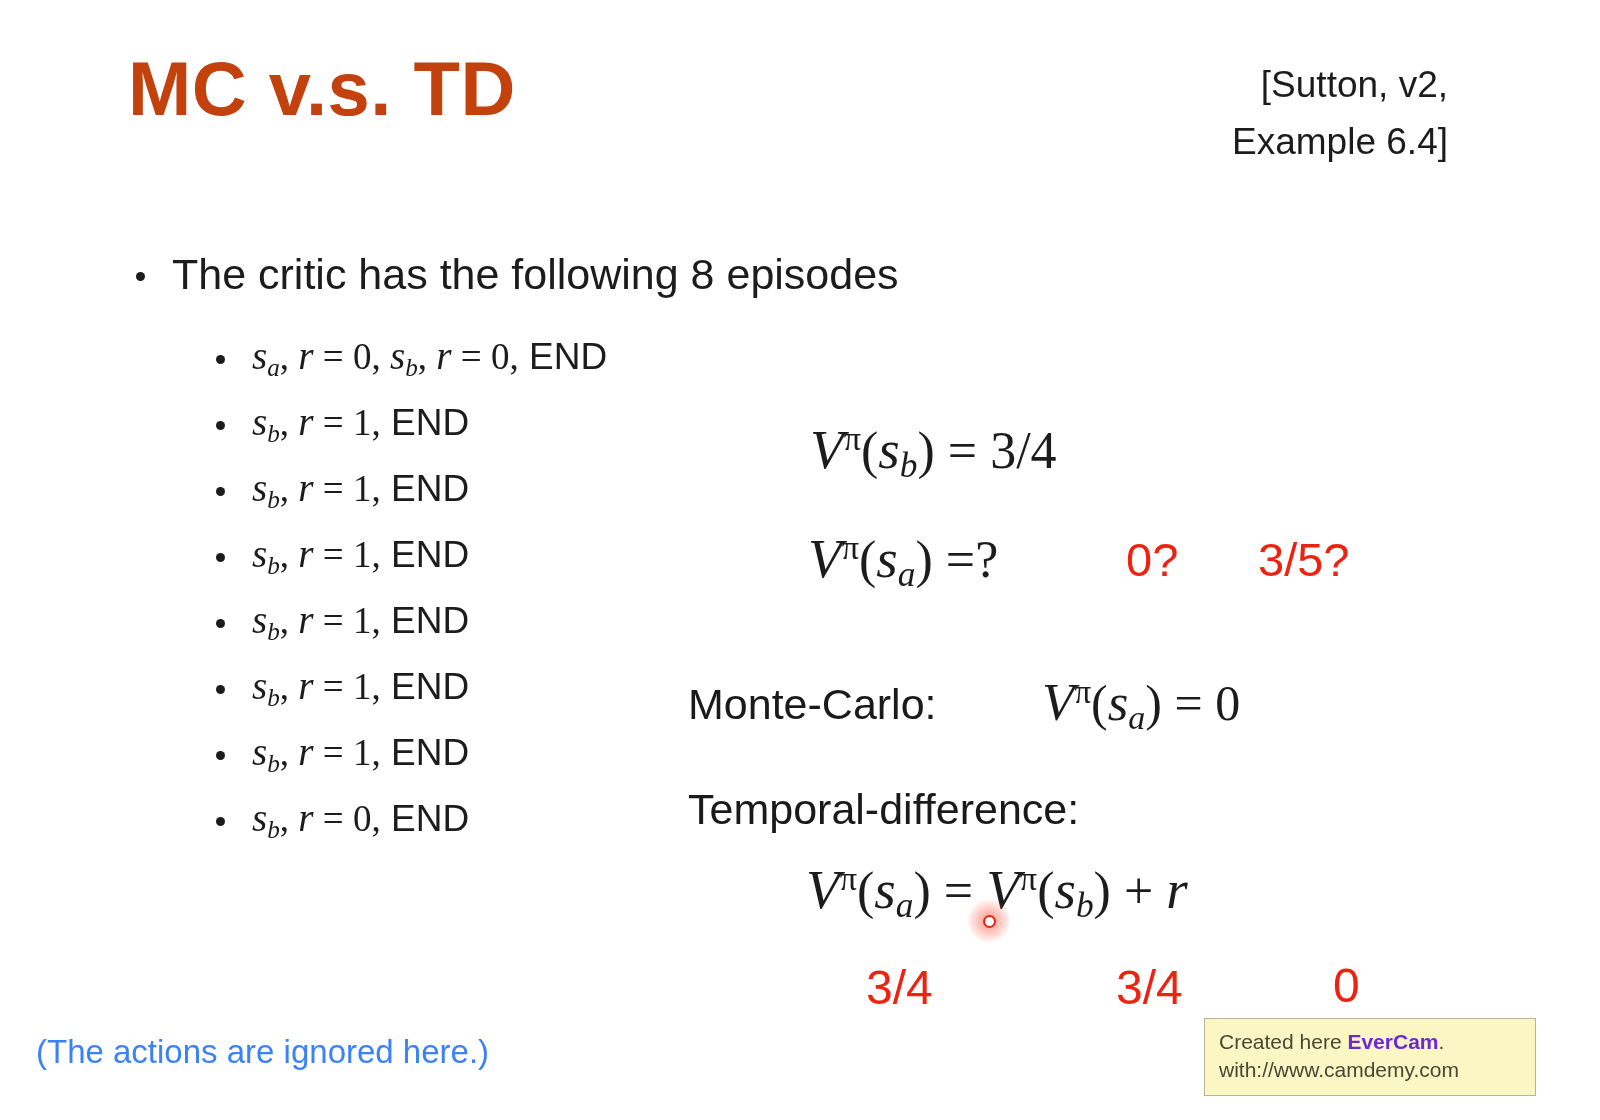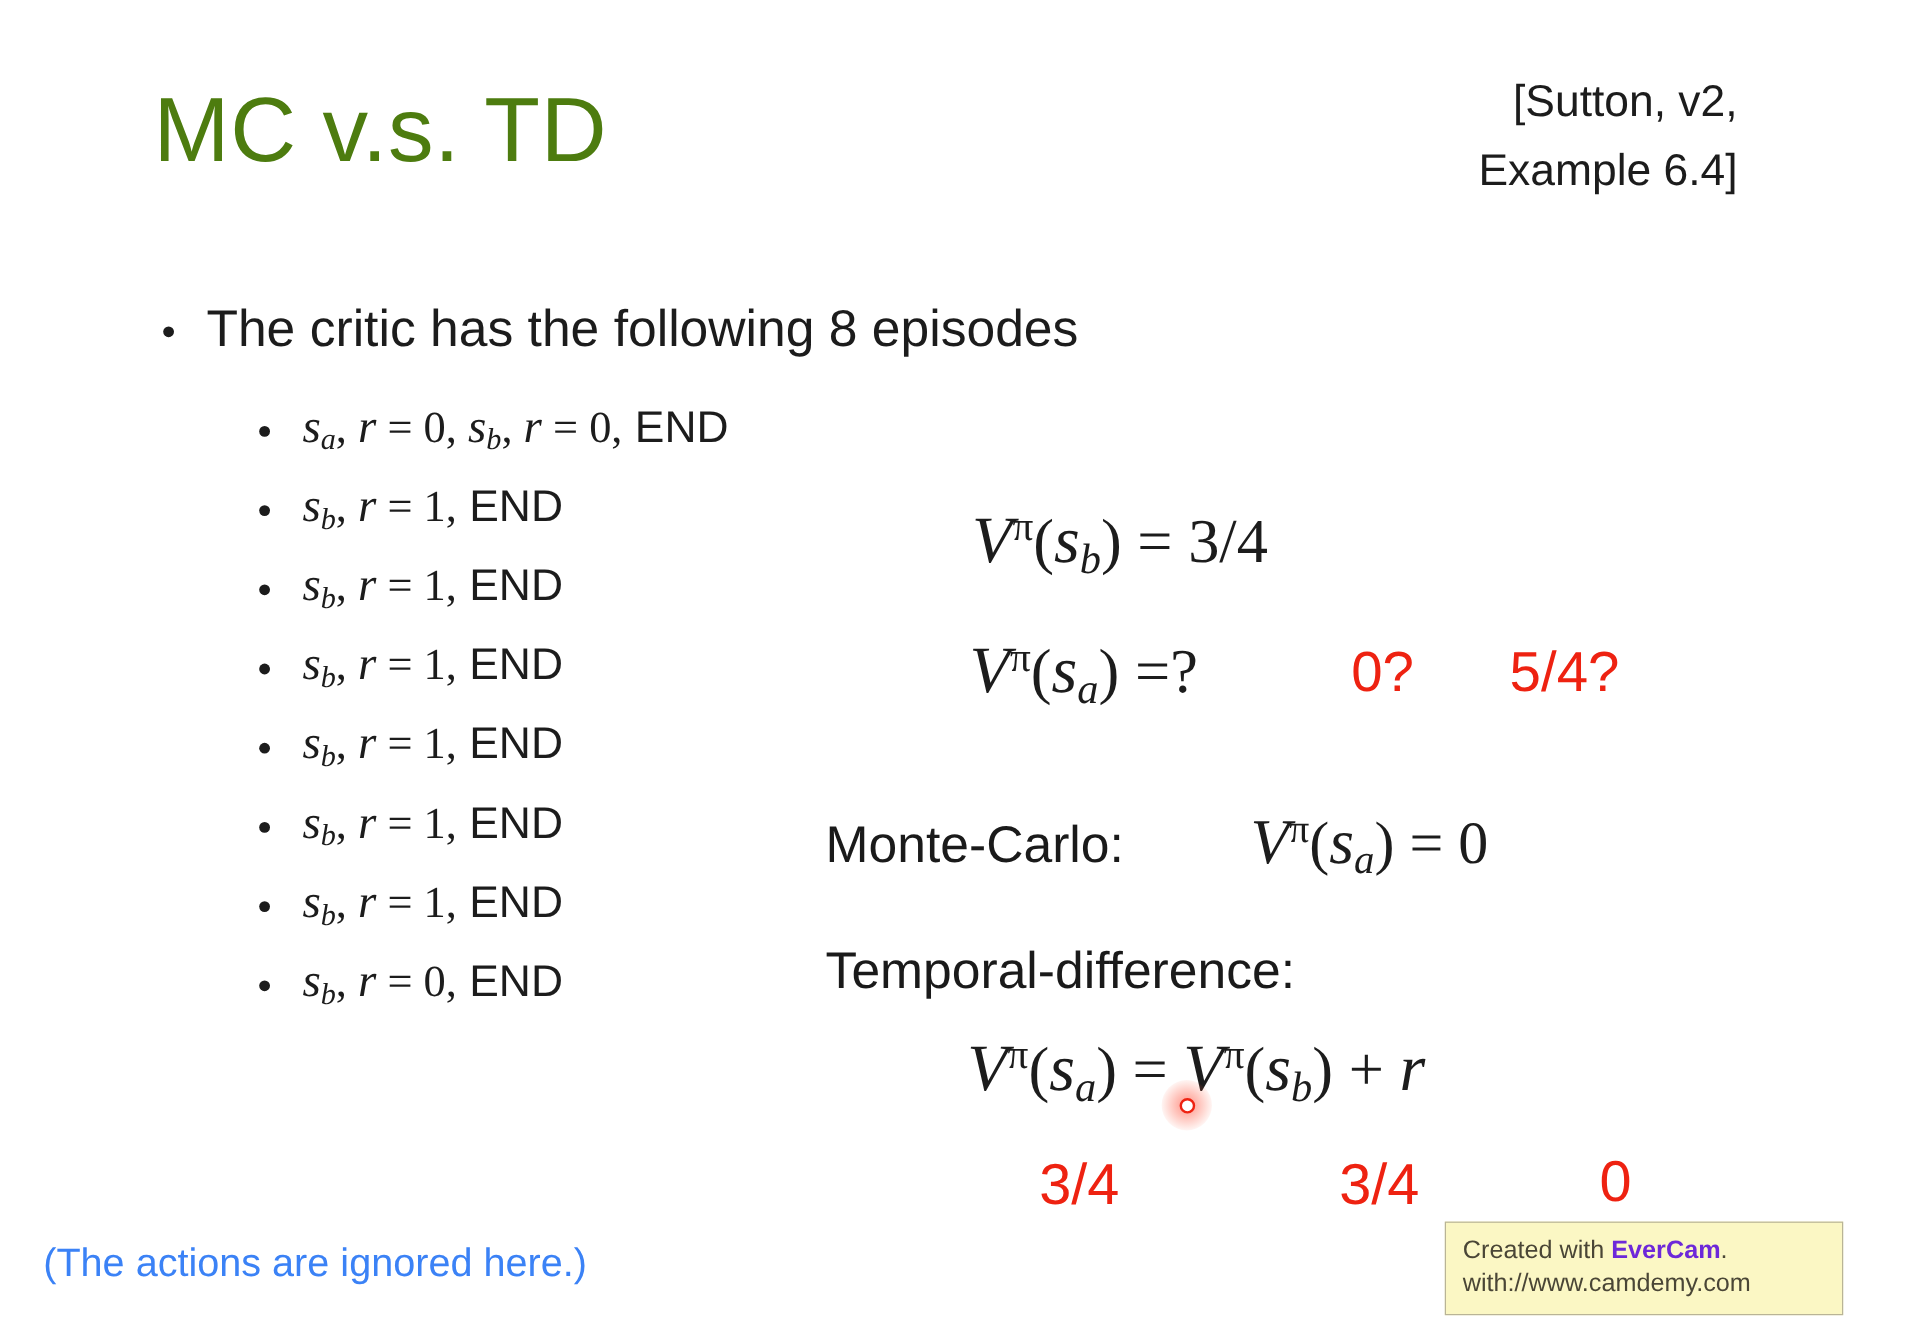--- a/index.html
+++ b/index.html
@@ -14,25 +14,25 @@
     background: #ffffff;
     overflow: hidden;
     font-family: "Liberation Sans", sans-serif;
     color: #1a1a1a;
   }
 
   
   #title {
     position: absolute;
     left: 128px;
-    top: 65px;
+    top: 45px;
     font-size: 76px;
-    font-weight: 400;
+    font-weight: 700;
     letter-spacing: 0.5px;
-    color: #4d7c0f;
+    color: #c2410c;
     white-space: nowrap;
   }
 
   
   #citation {
     position: absolute;
     right: 152px;
     top: 56px;
     text-align: right;
     font-size: 37px;
@@ -312,36 +312,36 @@
     </div>
   </div>
 
   <div id="right-col">
 
     <div id="eq-vsb" class="eq-row"><span class="mathit">V</span><span class="mathsup">π</span><span class="op">(</span><span class="mathit">s</span><span class="mathsub">b</span><span class="op">) = </span><span class="mathrm">3/4</span></div>
 
     <div id="eq-vsa" class="eq-row"><span class="mathit">V</span><span class="mathsup">π</span><span class="op">(</span><span class="mathit">s</span><span class="mathsub">a</span><span class="op">) =</span><span class="mathrm">?</span></div>
 
     <div id="red-q0">0?</div>
-    <div id="red-q34">5/4?</div>
+    <div id="red-q34">3/5?</div>
 
     <div id="label-mc">Monte-Carlo:</div>
     <div id="eq-mc" class="eq-row"><span class="mathit">V</span><span class="mathsup">π</span><span class="op">(</span><span class="mathit">s</span><span class="mathsub">a</span><span class="op">) = </span><span class="mathrm">0</span></div>
 
     <div id="label-td">Temporal-difference:</div>
     <div id="eq-td" class="eq-row"><span class="mathit">V</span><span class="mathsup">π</span><span class="op">(</span><span class="mathit">s</span><span class="mathsub">a</span><span class="op">) = </span><span class="mathit">V</span><span class="mathsup">π</span><span class="op">(</span><span class="mathit">s</span><span class="mathsub">b</span><span class="op">) + </span><span class="mathit">r</span></div>
 
     <div id="red-u1" class="red-under">3/4</div>
     <div id="red-u2" class="red-under">3/4</div>
     <div id="red-u3" class="red-under">0</div>
 
   </div>
 
   <div id="cursor-dot"></div>
 
   <div id="footnote">(The actions are ignored here.)</div>
 
   <div id="watermark">
-    <span>Created with </span><span class="wm-brand">EverCam</span><span>.</span>
+    <span>Created here </span><span class="wm-brand">EverCam</span><span>.</span>
     <span class="wm-url">with://www.camdemy.com</span>
   </div>
 
 </div>
 
 </body></html>

